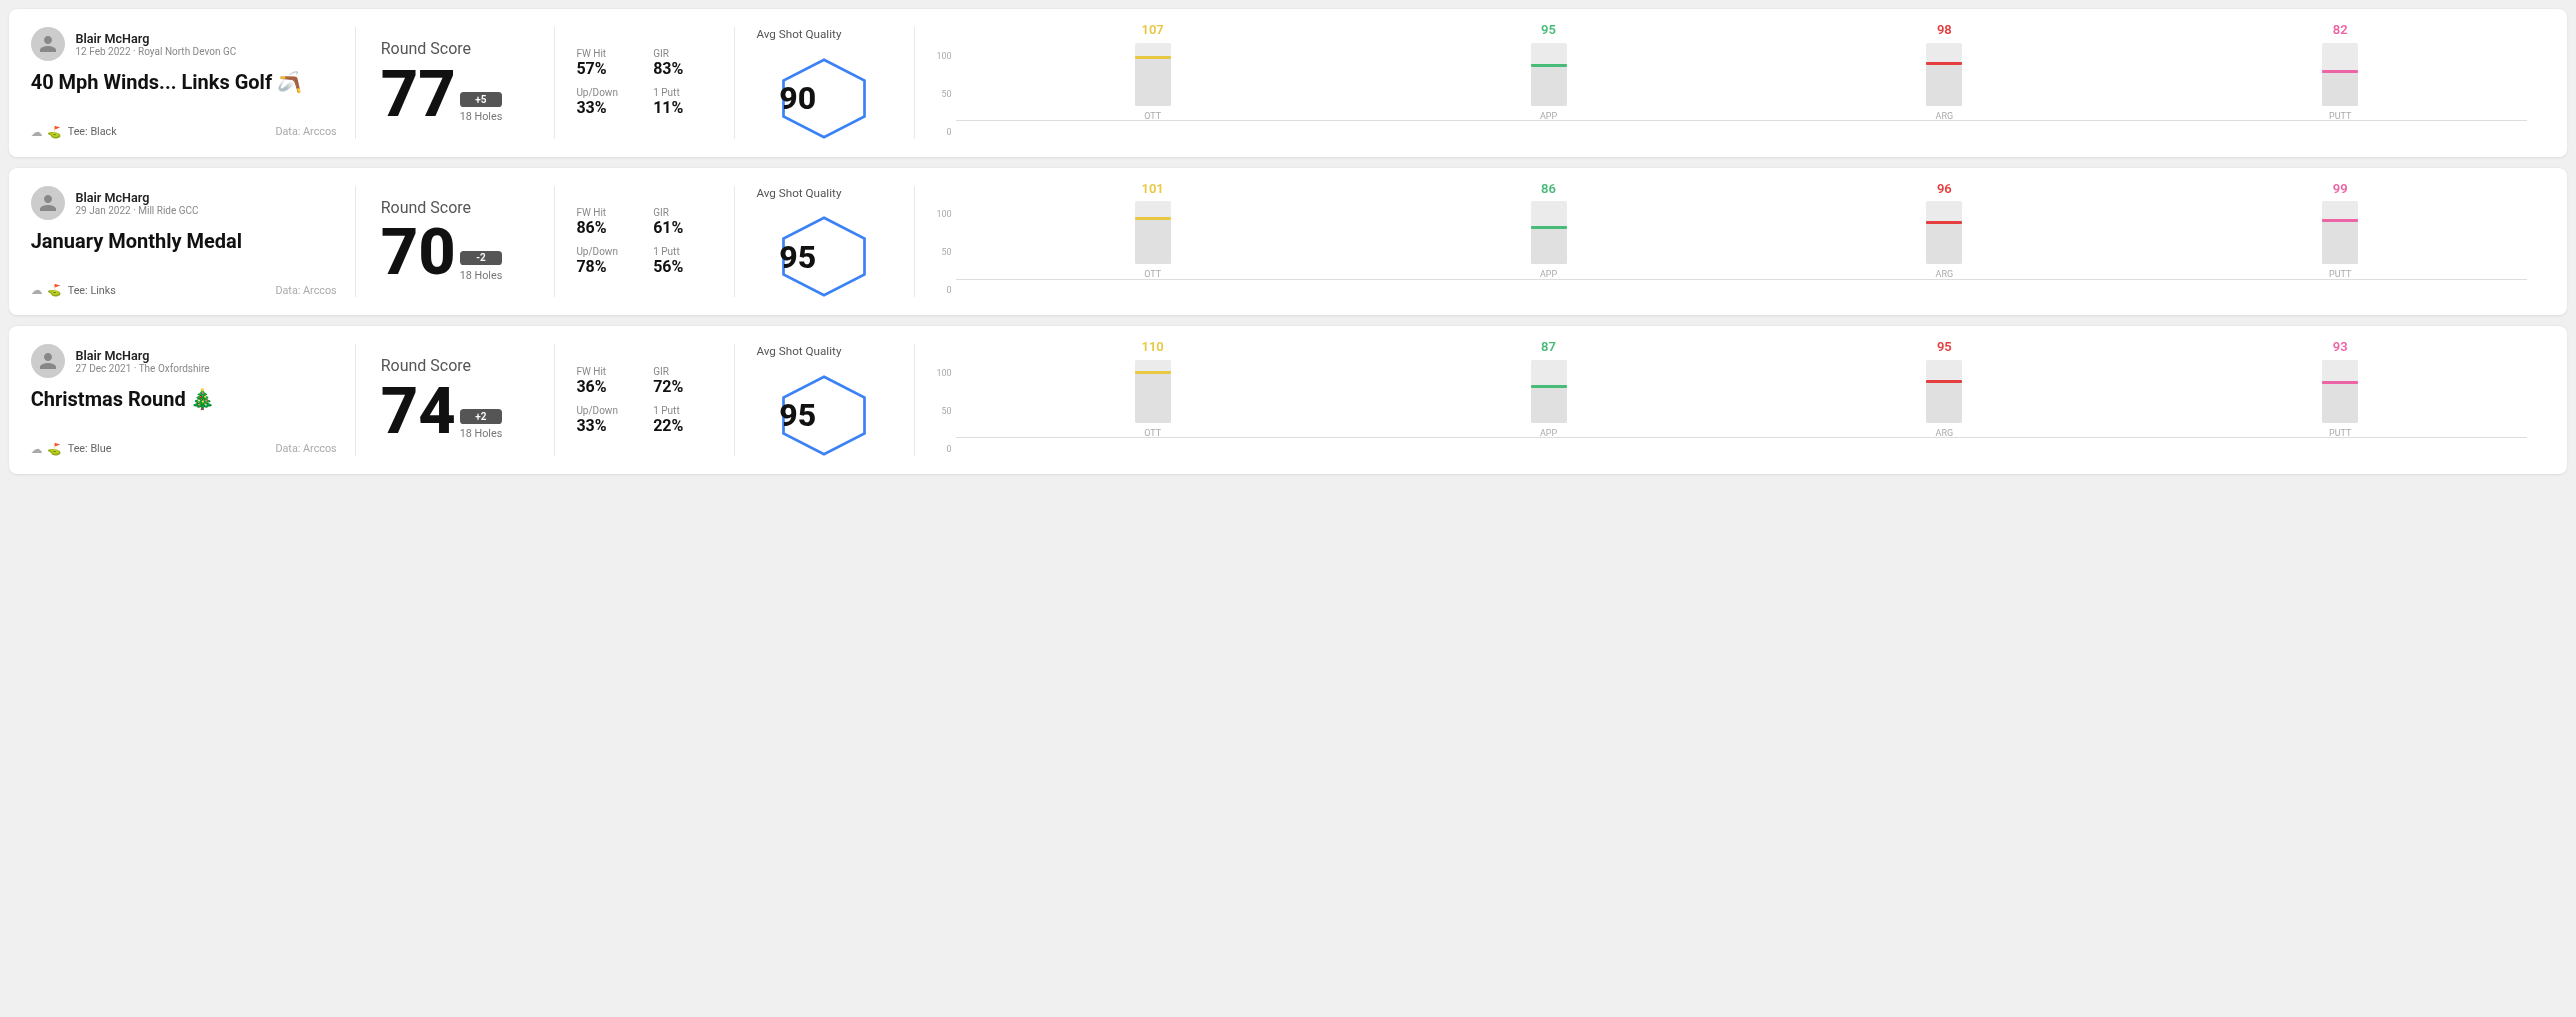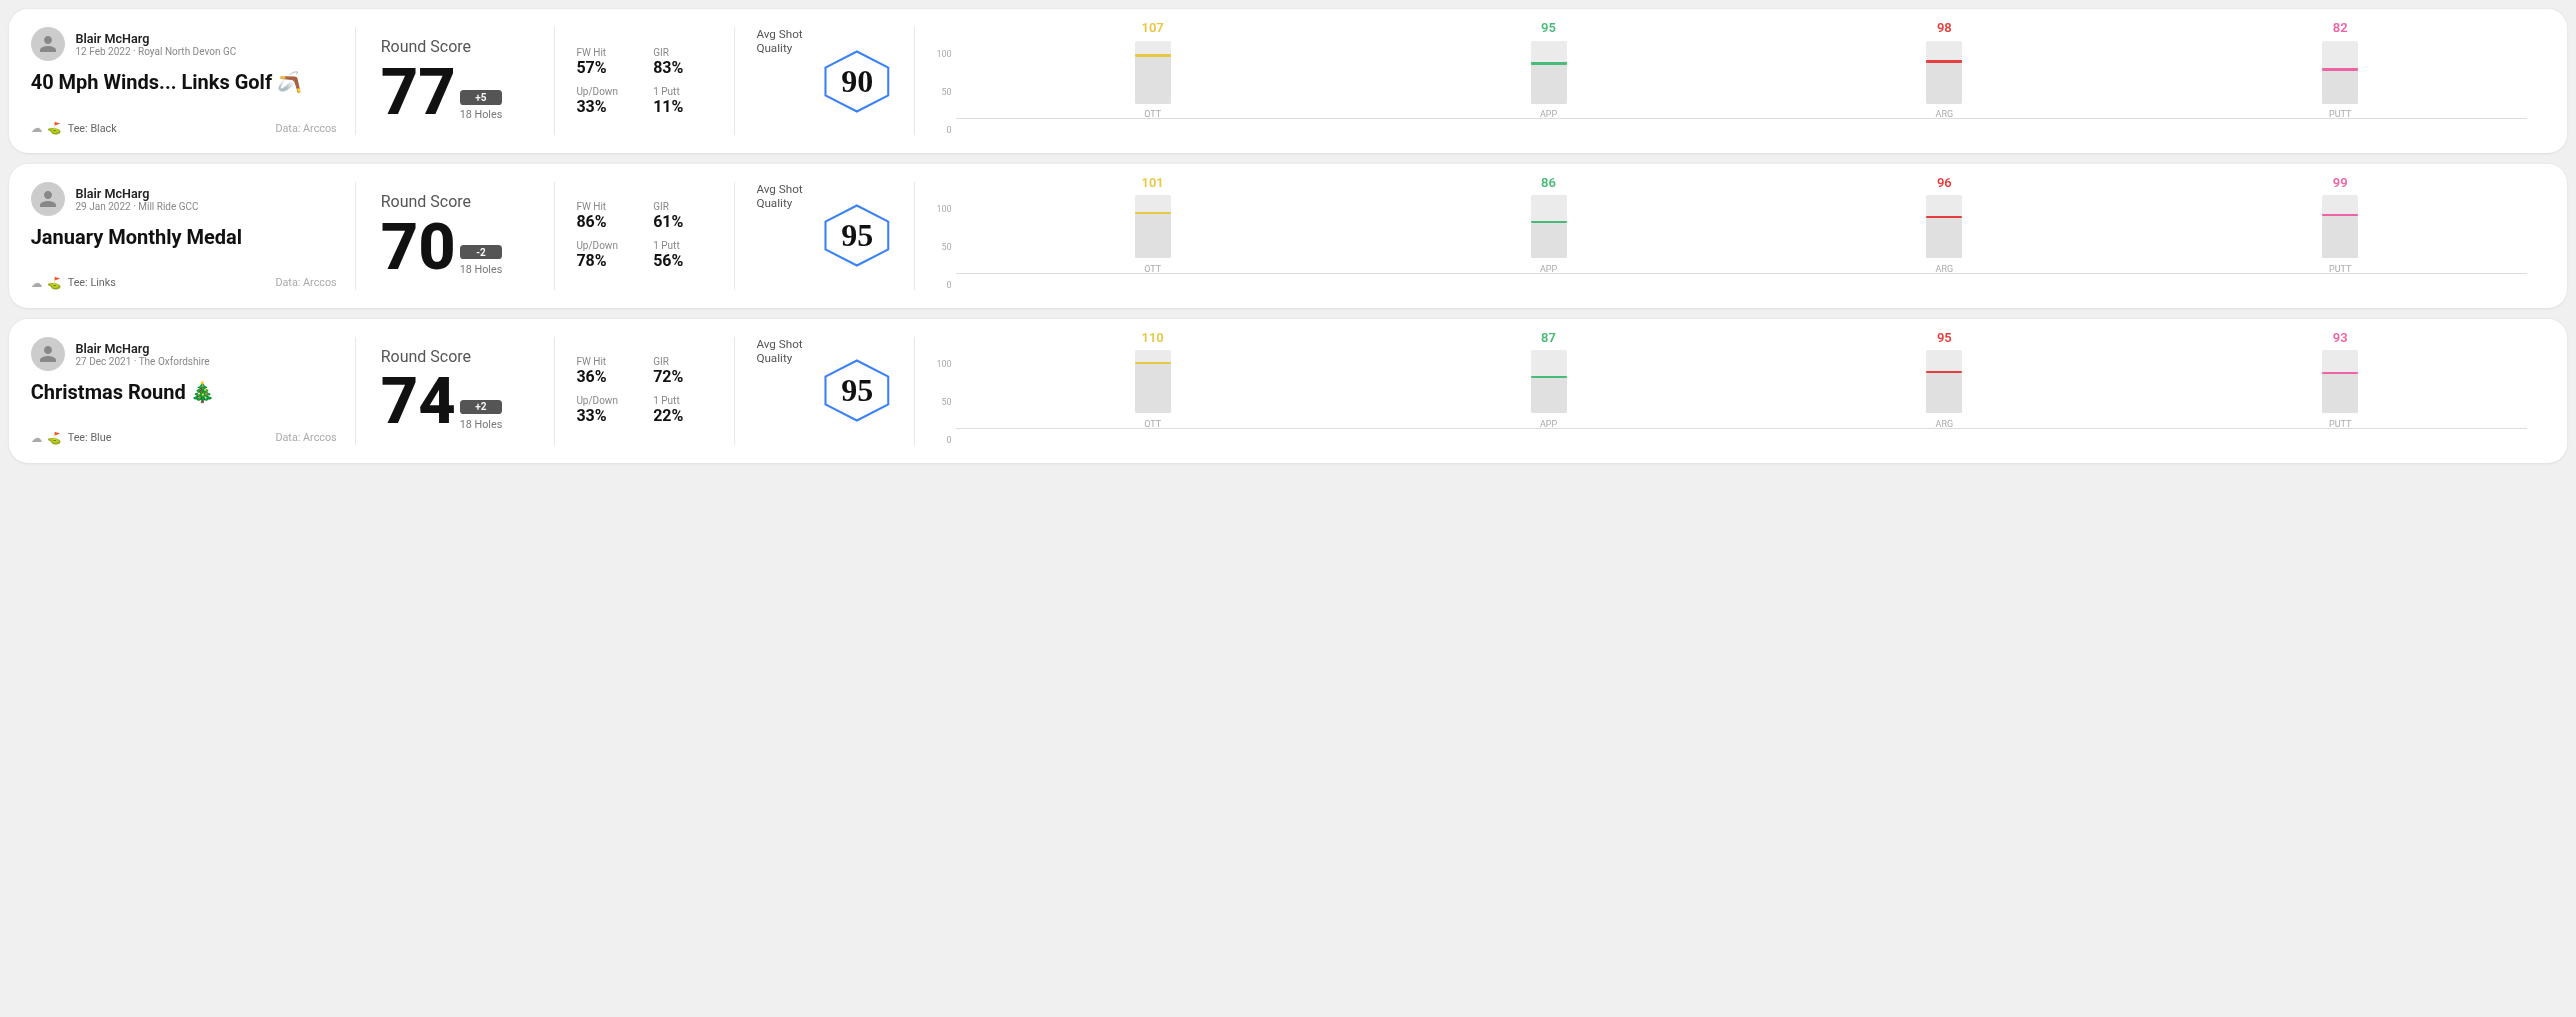--- a/index.html
+++ b/index.html
@@ -4,21 +4,21 @@
   <style>
     * { box-sizing: border-box; margin: 0; padding: 0; }
     body {
       font-family: -apple-system, BlinkMacSystemFont, 'Segoe UI', Roboto, sans-serif;
       background: #f0f0f0;
       padding: 9px;
       min-width: 1083px;
     }
     .round-card {
       background: #fff;
-      border-radius: 19px;
+      border-radius: 8px;
       padding: 18px 21.7px;
       margin-bottom: 10.8px;
       display: flex;
       align-items: stretch;
       box-shadow: 0 0.9px 2.7px rgba(0,0,0,0.08);
     }
     .card-left {
       width: 325px;
       flex-shrink: 0;
       display: flex;
@@ -145,38 +145,39 @@
     }
     .stat-item { display: flex; flex-direction: column; }
     .stat-label { font-size: 10px; color: #888; }
     .stat-value { font-size: 16px; font-weight: 700; color: #111; }
 
     .card-quality {
       width: 180px;
       flex-shrink: 0;
       padding: 0 21.7px;
       display: flex;
+      flex-direction: column;
       justify-content: center;
       align-items: center;
       border-right: 0.9px solid #e8e8e8;
+      gap: 6px;
     }
     .quality-label {
       font-size: 11.7px;
       color: #555;
       margin-bottom: 10.8px;
       align-self: flex-start;
     }
     .hexagon-container {
       position: relative;
       width: 90px;
       height: 81px;
       display: flex;
       align-items: center;
-      justify-content: center;
-      font-family: Liberation Serif, serif;
+      justify-content: flex-start;
     }
     .hexagon-svg {
       position: absolute;
       top: 0; left: 0;
       width: 100%; height: 100%;
     }
     .quality-score {
       font-size: 32px;
       font-weight: 800;
       color: #111;

